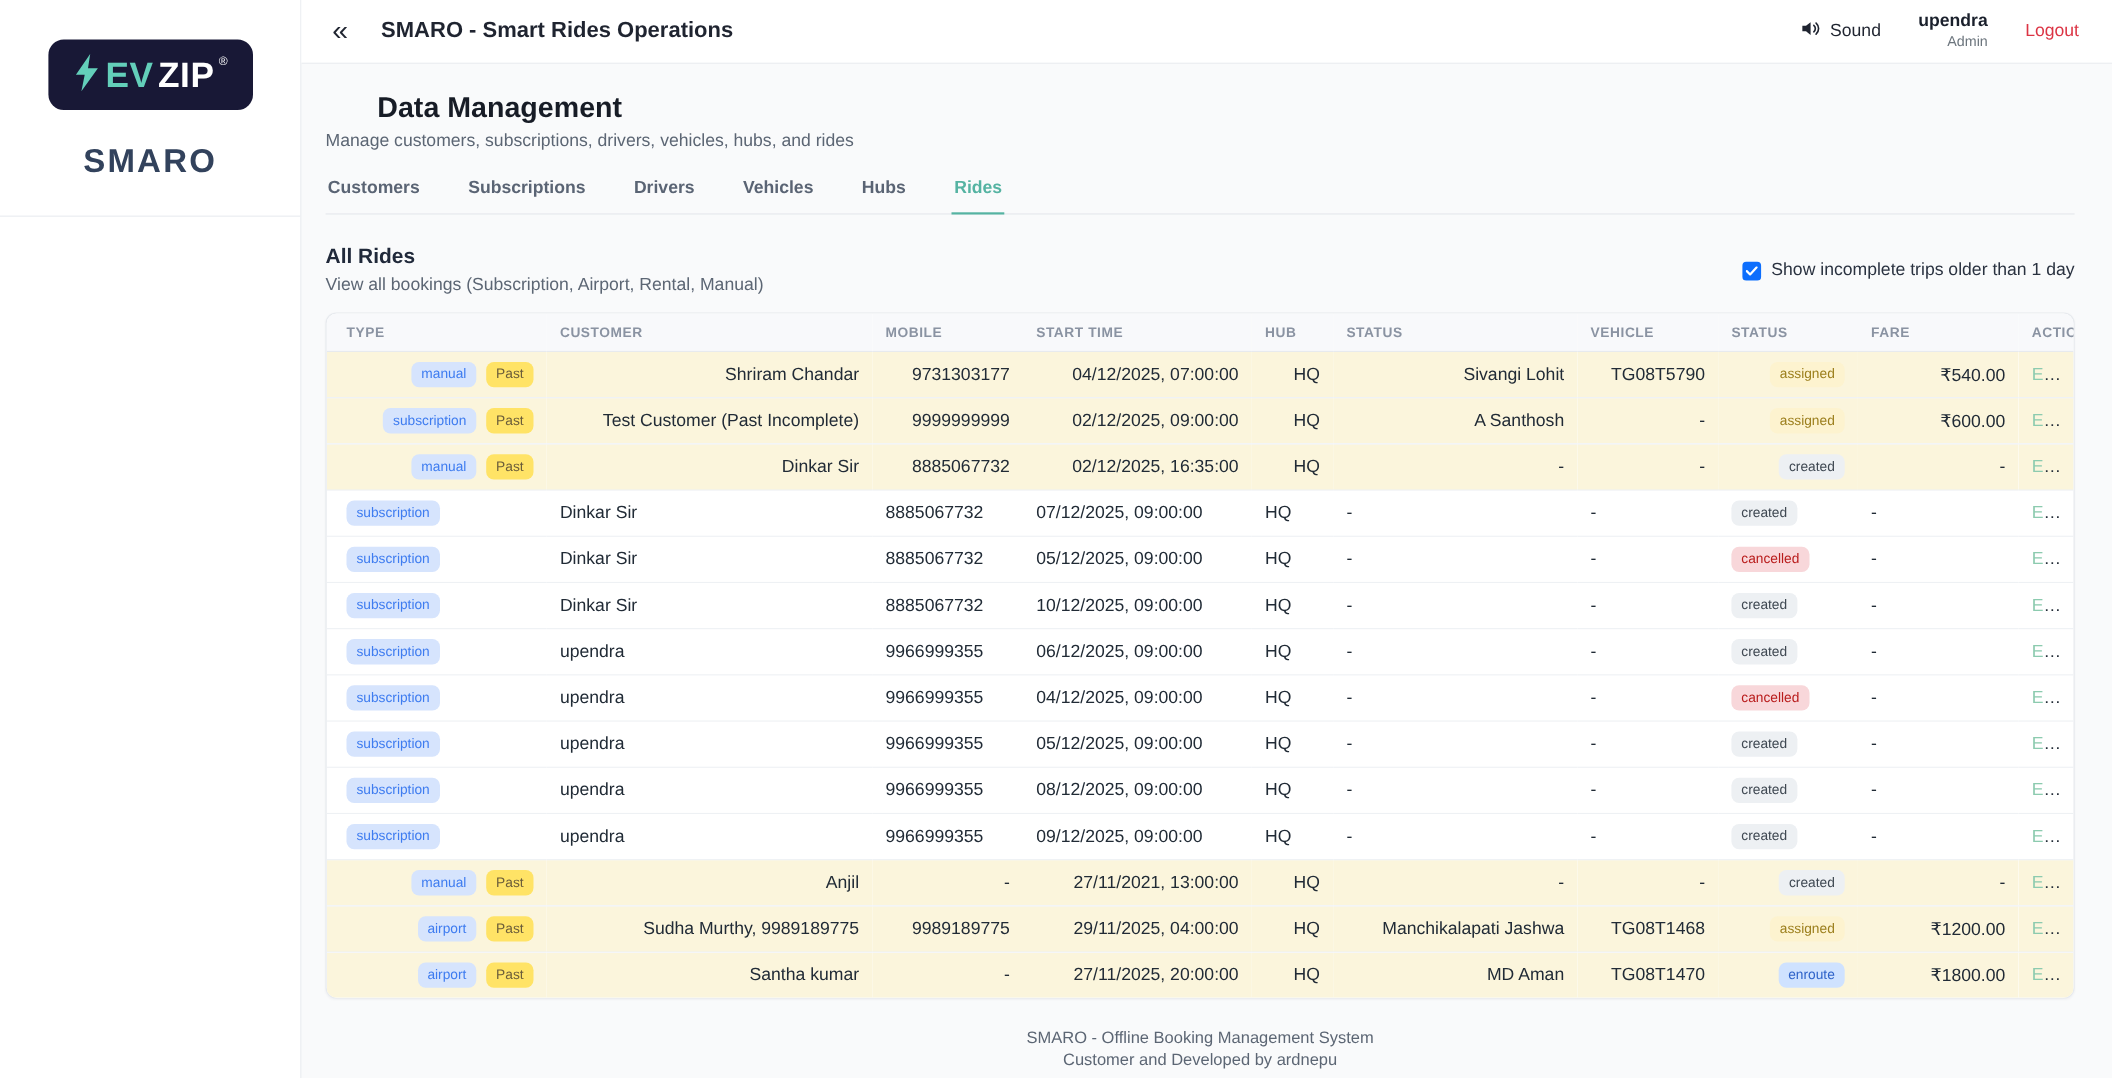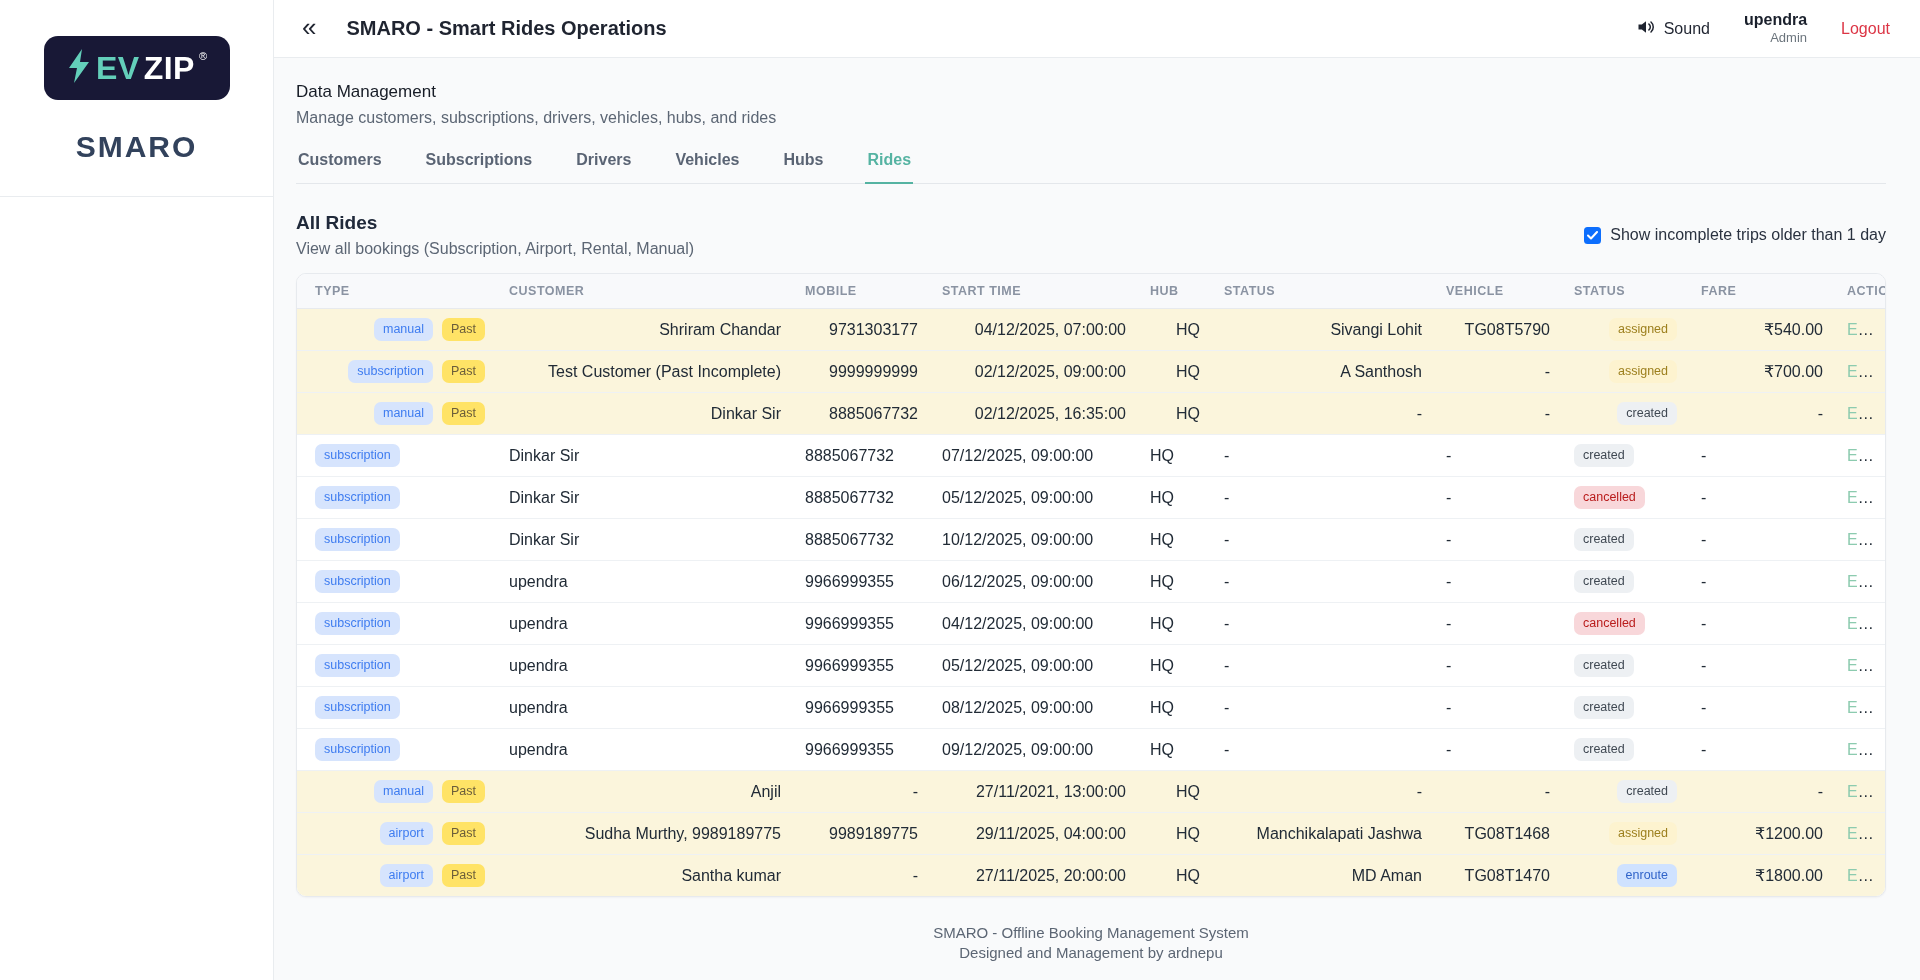--- a/index.html
+++ b/index.html
@@ -38,21 +38,21 @@
   .topbar-title { margin-left:30px; font-size:20px; font-weight:700; color:#1f2430; }
   .topbar-right { margin-left:auto; display:flex; align-items:center; gap:34px; }
   .sound-wrap { display:flex; align-items:center; gap:8px; font-size:16px; color:#1f2430; cursor:pointer; }
   .user-block { text-align:right; line-height:1.25; }
   .user-name { font-size:16px; font-weight:700; color:#1a202c; }
   .user-role { font-size:13px; color:#6c757d; }
   .logout-link { font-size:16px; color:#dc3545; cursor:pointer; }
 
   
   .content { padding:24px 34px 0 22px; flex:1; display:flex; flex-direction:column; }
-  .page-title { font-size:17px; font-weight:400; color:#171c26; }
+  .page-title { font-size:26px; font-weight:700; color:#171c26;margin-left:47px; }
   .page-subtitle { margin-top:7px; font-size:16px; color:#5c6674; }
 
   .tabs { display:flex; gap:40px; margin-top:24px; border-bottom:1px solid #e4e7eb; }
   .tab {
     font-size:16px; font-weight:600; color:#5a6474; padding:0 2px 13px 2px;
     border-bottom:2px solid transparent; margin-bottom:-1px; cursor:pointer;
   }
   .tab.active { color:#55b3a2; border-bottom-color:#55b3a2; }
 
   .section-head { display:flex; align-items:center; justify-content:space-between; margin-top:28px; }
@@ -220,21 +220,21 @@
               </tr>
               <tr class="hl">
                 <td><span class="badge b-type">subscription</span><span class="badge b-past">Past</span></td>
                 <td>Test Customer (Past Incomplete)</td>
                 <td>9999999999</td>
                 <td>02/12/2025, 09:00:00</td>
                 <td>HQ</td>
                 <td>A Santhosh</td>
                 <td>-</td>
                 <td><span class="badge b-assigned">assigned</span></td>
-                <td>₹700.00</td>
+                <td>₹600.00</td>
                 <td><span class="link-edit">Edit</span><span class="link-delete">Delete</span></td>
               </tr>
               <tr class="hl">
                 <td><span class="badge b-type">manual</span><span class="badge b-past">Past</span></td>
                 <td>Dinkar Sir</td>
                 <td>8885067732</td>
                 <td>02/12/2025, 16:35:00</td>
                 <td>HQ</td>
                 <td>-</td>
                 <td>-</td>
@@ -373,17 +373,17 @@
                 <td><span class="badge b-enroute">enroute</span></td>
                 <td>₹1800.00</td>
                 <td><span class="link-edit">Edit</span><span class="link-delete">Delete</span></td>
               </tr>
             </tbody>
         </table>
       </div>
 
       <div class="footer">
         <div>SMARO - Offline Booking Management System</div>
-        <div>Designed and Management by ardnepu</div>
+        <div>Customer and Developed by ardnepu</div>
       </div>
     </div>
   </div>
 </div>
 
 </body></html>

